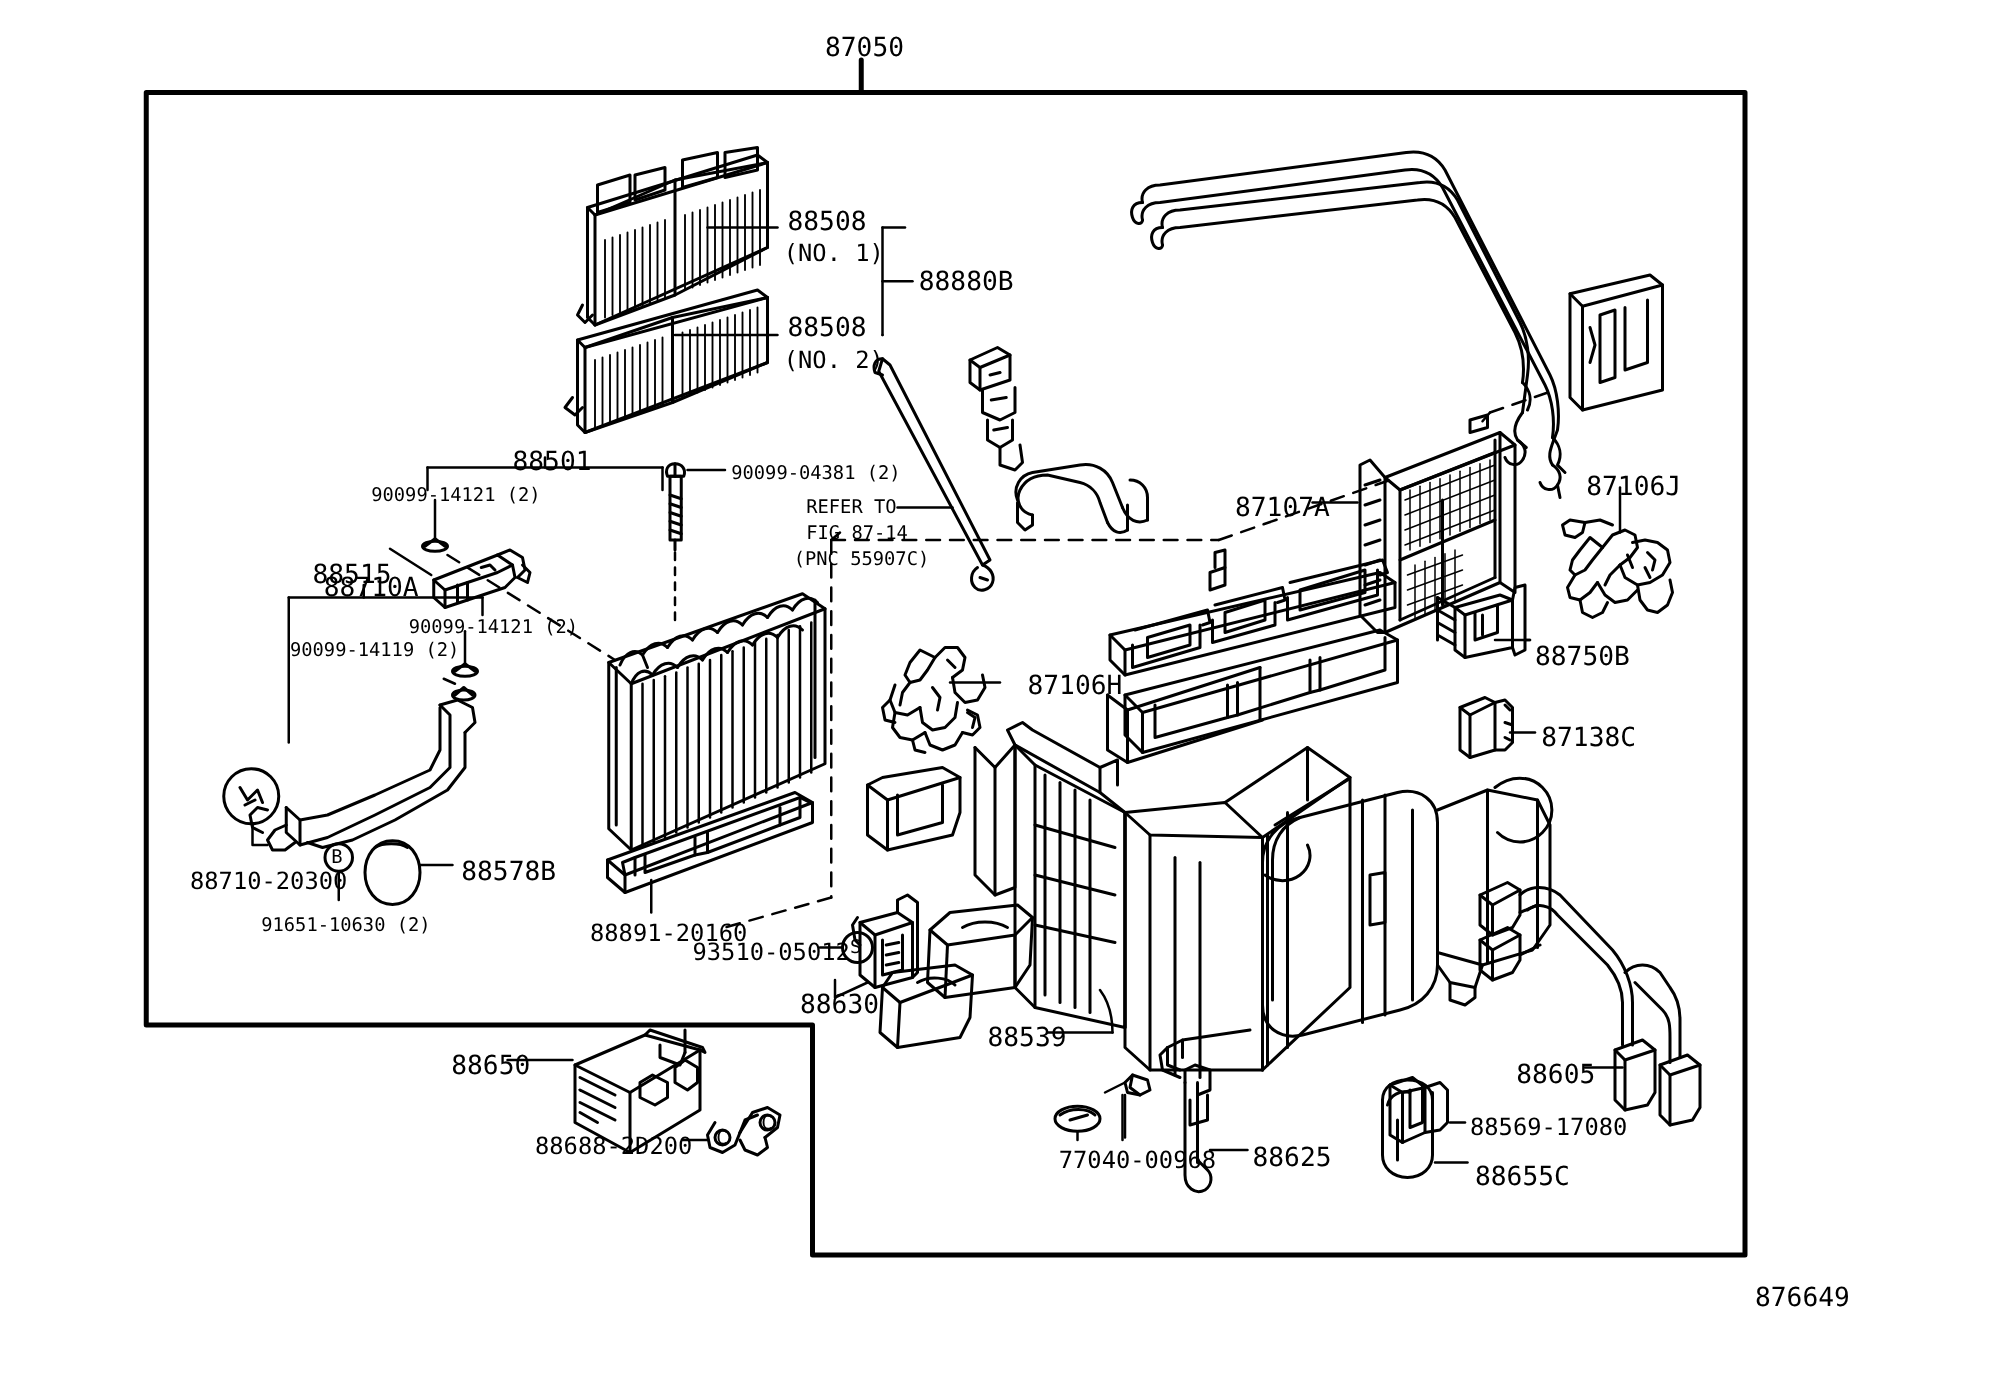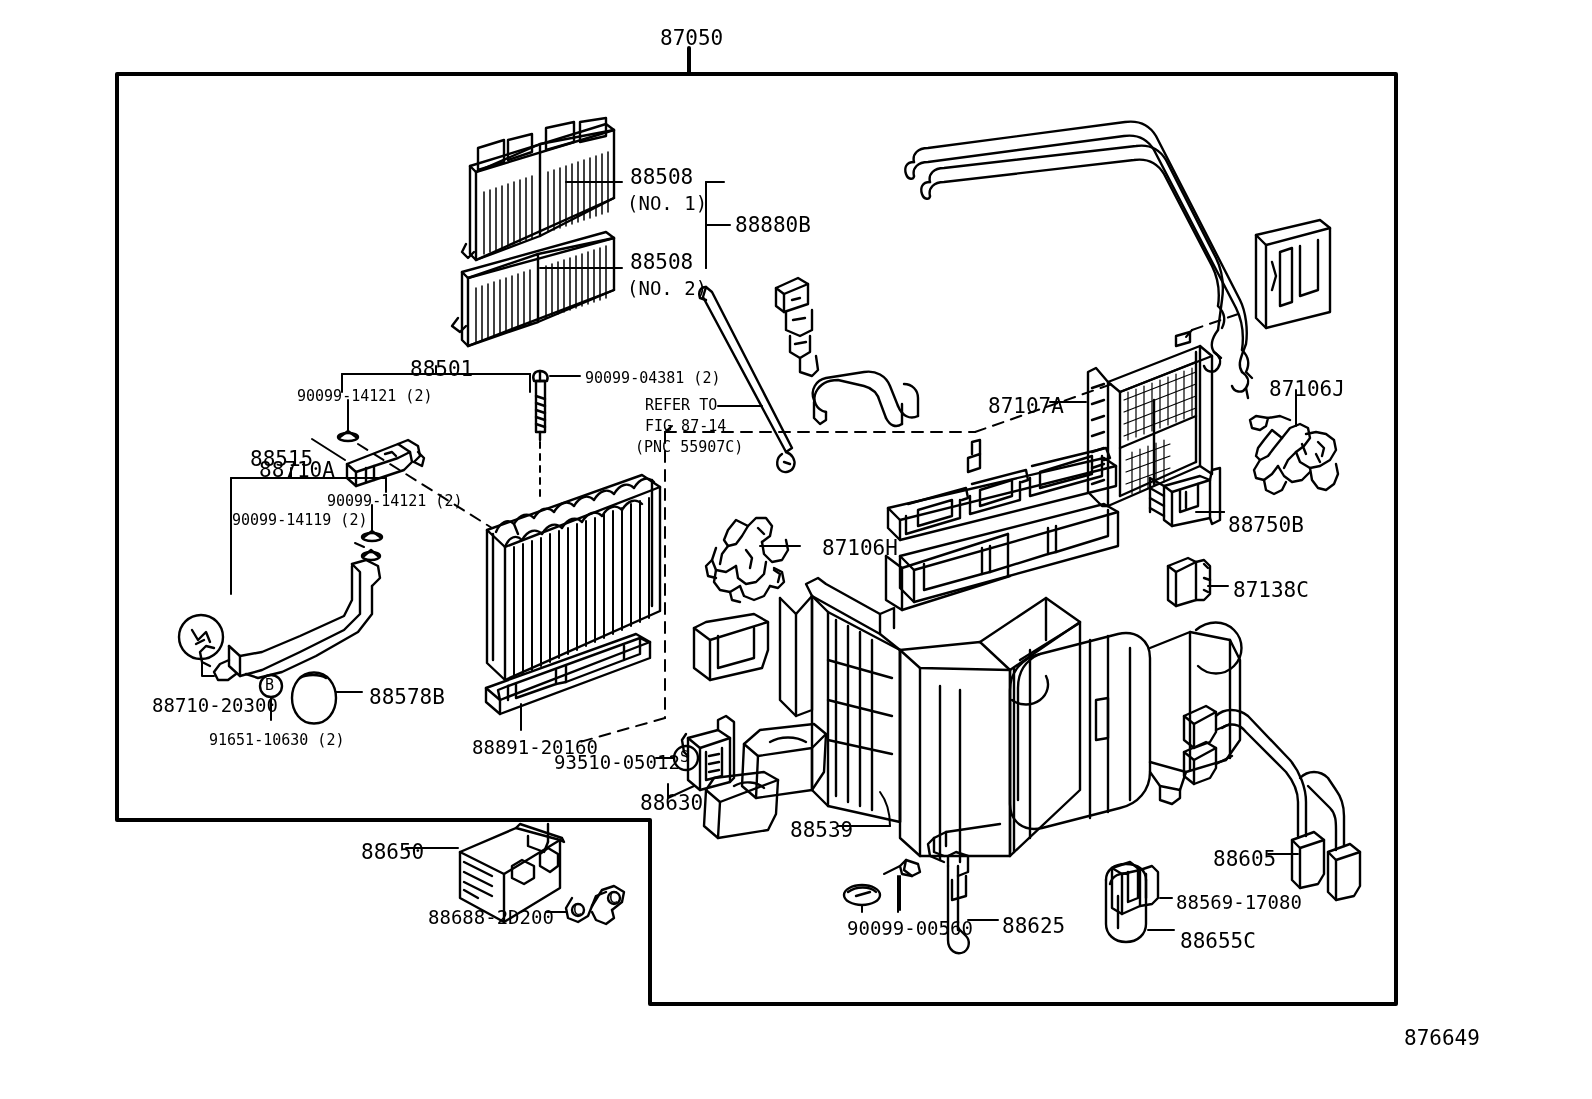--- a/index.html
+++ b/index.html
@@ -704,21 +704,21 @@
       <div class="lbl l22" style="left: 805px; top: 536px; margin-left: 17px;">87106H</div>
       <div class="lbl l20" style="left: 152px; top: 694px;">88710-20300</div>
       <div class="lbl l18" style="left: 209px; top: 731px;">91651-10630 (2)</div>
       <div class="lbl l22" style="left: 369px; top: 685px;">88578B</div>
       <div class="lbl l20" style="left: 448px; top: 736px; margin-left: 24px;">88891-20160</div>
       <div class="lbl l20" style="left: 554px; top: 751px;">93510-05012</div>
       <div class="lbl l22" style="left: 640px; top: 791px;">88630</div>
       <div class="lbl l22" style="left: 790px; top: 818px;">88539</div>
       <div class="lbl l22" style="left: 361px; top: 840px;">88650</div>
       <div class="lbl l20" style="left: 428px; top: 906px;">88688-2D200</div>
-      <div class="lbl l20" style="left: 847px; top: 917px;">90099-00560</div>
+      <div class="lbl l20" style="left: 847px; top: 917px;">77040-00968</div>
       <div class="lbl l22" style="left: 1002px; top: 914px;">88625</div>
       <div class="lbl l20" style="left: 1176px; top: 891px;">88569-17080</div>
       <div class="lbl l22" style="left: 1213px; top: 847px;">88605</div>
       <div class="lbl l22" style="left: 1180px; top: 929px;">88655C</div>
       <div class="lbl l22" style="left: 1404px; top: 1026px;">876649</div>
       <div class="lbl l18" style="left: 680px; top: 748px; font-size: 15px;">S</div>
       <div class="lbl l18" style="left: 265px; top: 676px; font-size: 15px;">B</div>
       <div class="lbl l18" style="left: 573px; top: 901px; font-size: 15px;">C</div>
       <div class="lbl l18" style="left: 609px; top: 889px; font-size: 15px;">C</div>
     </div>

